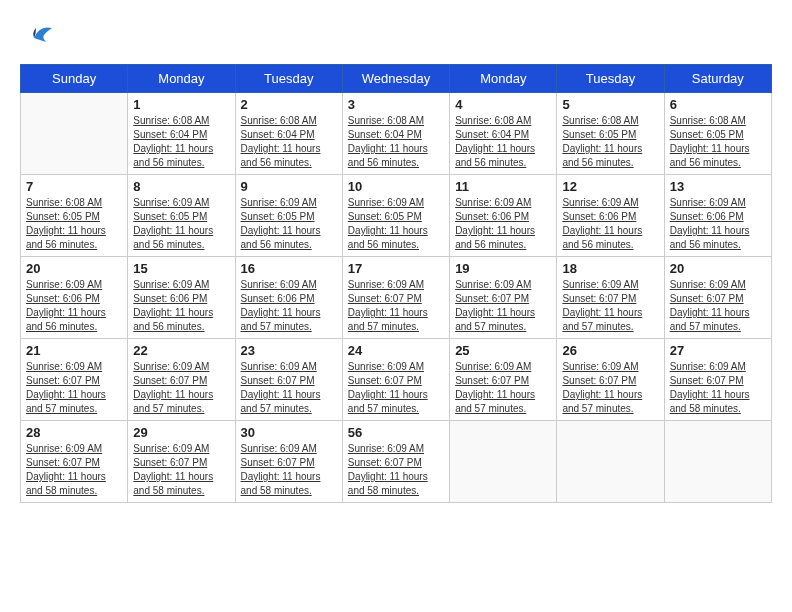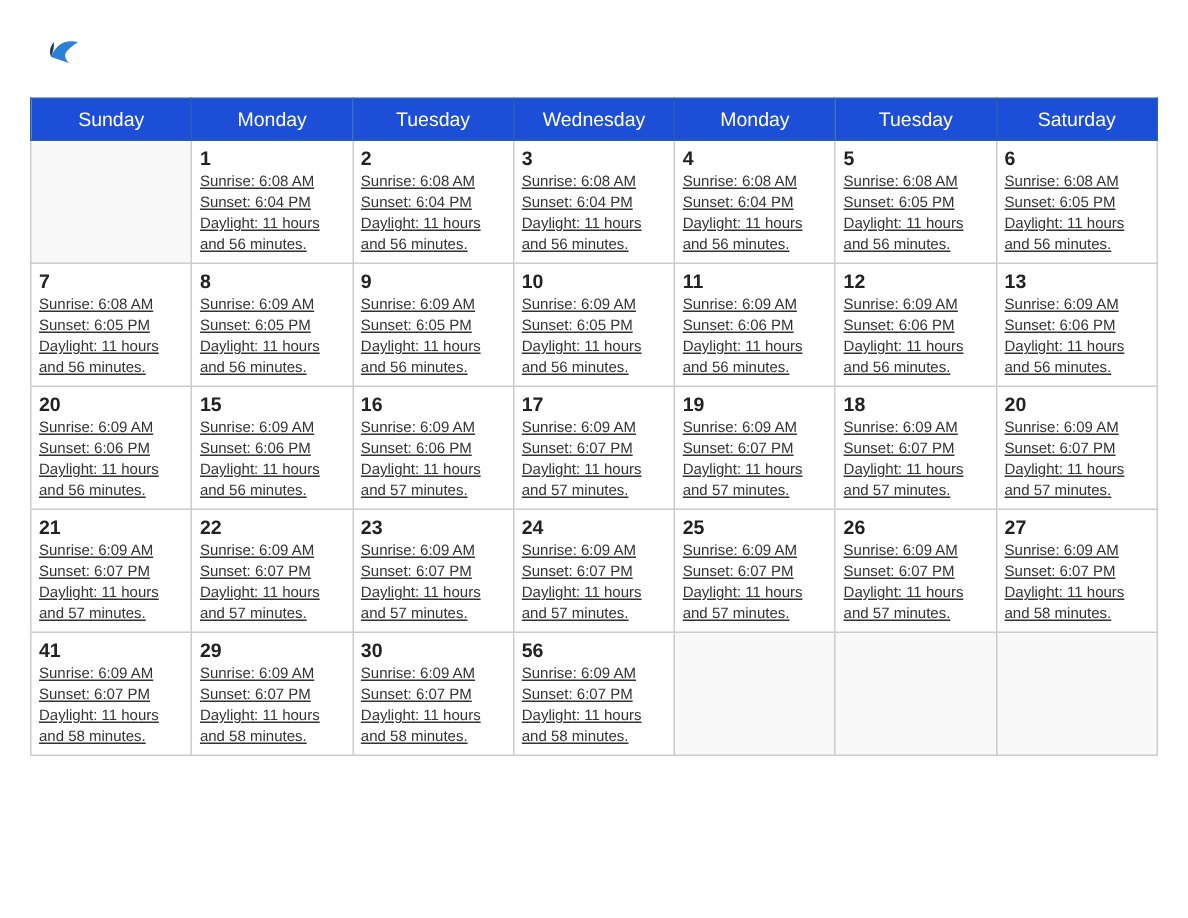--- a/index.html
+++ b/index.html
@@ -301,21 +301,21 @@
         <td>
           <span class="day-num">27</span>
           <div class="day-info" style="white-space: pre-line;">Sunrise: 6:09 AM
 Sunset: 6:07 PM
 Daylight: 11 hours
 and 58 minutes.</div>
         </td>
       </tr>
       <tr>
         <td>
-          <span class="day-num">41</span>
+          <span class="day-num">28</span>
           <div class="day-info" style="white-space: pre-line;">Sunrise: 6:09 AM
 Sunset: 6:07 PM
 Daylight: 11 hours
 and 58 minutes.</div>
         </td>
         <td>
           <span class="day-num">29</span>
           <div class="day-info" style="white-space: pre-line;">Sunrise: 6:09 AM
 Sunset: 6:07 PM
 Daylight: 11 hours

